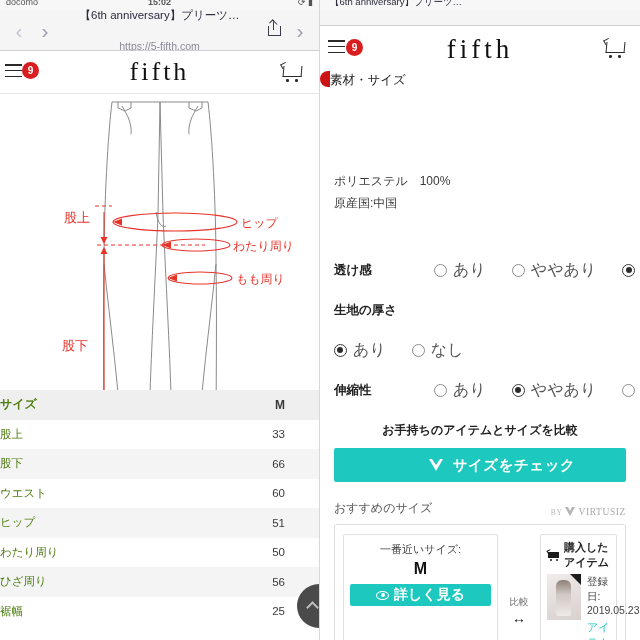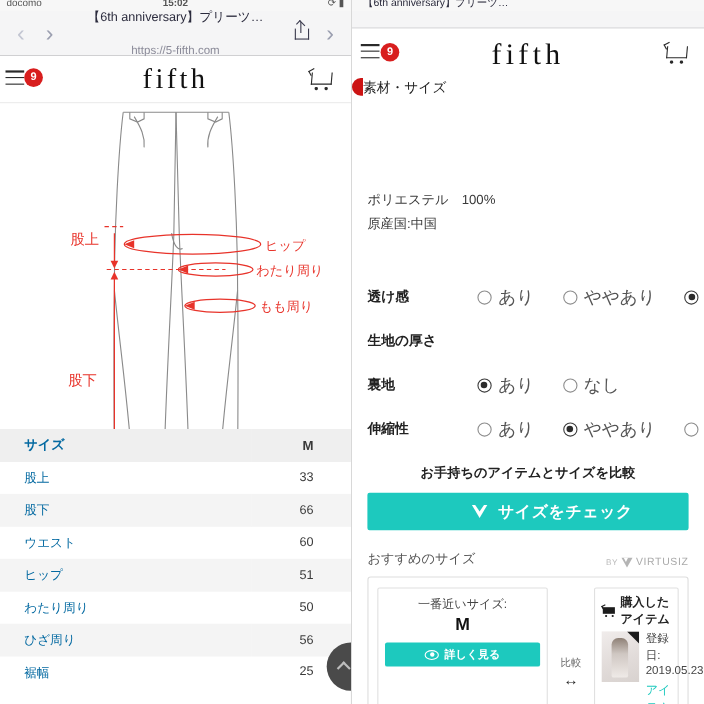--- a/index.html
+++ b/index.html
@@ -66,21 +66,21 @@
   .cart-ic .handle { position:absolute; left:0px; top:0px; width:6px; height:5px;
     border-left:1.5px solid #2a2a2a; border-top:1.5px solid #2a2a2a; transform:rotate(-28deg); }
   .cart-ic .w1, .cart-ic .w2 { position:absolute; bottom:0; width:2.6px; height:2.6px;
     border-radius:50%; background:#2a2a2a; }
   .cart-ic .w1 { left:5px; } .cart-ic .w2 { left:14px; }
 
   .diagram-area { position:relative; height:296px; background:#fff; }
   .size-table { width:100%; border-collapse:collapse; font-size:11.5px; }
   .size-table th, .size-table td { padding:0; height:29.5px; vertical-align:middle; }
   .size-table th { background:#efefef; font-weight:bold; color:#222; font-size:12px;}
-  .size-table .c-label { padding-left:22px; text-align:left; color:#0369a1; }
+  .size-table .c-label { text-align:left; color:#4d7c0f; }
   .size-table .c-val { padding-right:34px; text-align:right; color:#3a3a3a; width:90px;}
   .size-table tr.alt td { background:#f4f4f4; }
   .size-table tr.plain td { background:#ffffff; }
 
   .scroll-top {
     position:absolute; right:-22px; bottom:12px; width:44px; height:44px;
     border-radius:50%; background:#4a4a4a; z-index:30;
   }
   .scroll-top .chev {
     position:absolute; left:11px; top:19px; width:9px; height:9px;
@@ -128,37 +128,37 @@
     margin-top:9px; height:34px; background:#1dc9be; border-radius:2px;
     display:flex; align-items:center; justify-content:center; color:#fff;
     font-size:14.5px; font-weight:bold; letter-spacing:0.5px;padding-left:44px;
   }
   .vchev { width:15px; height:15px; margin-right:9px; position:relative; flex:0 0 15px;}
   .vchev::before { content:""; position:absolute; left:0; top:1px; width:0; height:0;
      border-left:7.5px solid transparent; border-right:7.5px solid transparent; border-top:12px solid #ffffff;}
   .vchev::after { content:""; position:absolute; left:3.5px; top:1px; width:0; height:0;
      border-left:4px solid transparent; border-right:4px solid transparent; border-top:6.5px solid #1dc9be;}
 
-  .rec-head { display:flex; align-items:flex-end; margin-top:18px; }
+  .rec-head { display:flex; align-items:flex-end; margin-top:18px;font-family:Liberation Serif, serif; }
   .rec-head .rh-l { font-size:12px; color:#555; flex:1 1 auto;}
   .rec-head .rh-r { font-size:9.5px; color:#a9a9a9; letter-spacing:0.6px; display:flex; align-items:center;}
   .rh-by { font-size:7.5px; margin-right:3px; color:#bbb;}
   .vchev-sm { width:10px; height:10px; position:relative; margin-right:3px; flex:0 0 10px;}
   .vchev-sm::before { content:""; position:absolute; left:0; top:0; width:0; height:0;
      border-left:5px solid transparent; border-right:5px solid transparent; border-top:9px solid #b4b4b4;}
   .vchev-sm::after { content:""; position:absolute; left:2.4px; top:0; width:0; height:0;
      border-left:2.6px solid transparent; border-right:2.6px solid transparent; border-top:4.6px solid #fff;}
 
   .rec-card { margin-top:7px; border:1px solid #dedede; border-radius:3px;
      padding:9px 8px; display:flex; align-items:stretch; background:#fff;}
   .rec-left { flex:0 0 155px; border:1px solid #e0e0e0; border-radius:2px; padding:7px 6px 6px; background:#fff;}
   .rl-title { text-align:center; font-size:11px; color:#444; }
   .rl-size { text-align:center; font-size:16px; font-weight:bold; color:#111; margin-top:3px;}
   .rl-btn { margin-top:6px; height:22px; background:#1dc9be; border-radius:2px;
-     display:flex; align-items:center; justify-content:center; color:#fff; font-size:10px; font-weight:bold;}
+     display:flex; align-items:center; justify-content:center; color:#fff; font-size:14px; font-weight:bold;}
   .eye { width:13px; height:9px; margin-right:5px; border:1.5px solid #fff; border-radius:50% 50%;
      position:relative; flex:0 0 13px;}
   .eye::after { content:""; position:absolute; left:3.6px; top:1.4px; width:4px; height:4px;
      border-radius:50%; background:#fff; }
   .rec-mid { flex:0 0 42px; display:flex; flex-direction:column; align-items:center; justify-content:center;}
   .rm-lbl { font-size:9.5px; color:#666; }
   .rm-arrow { font-size:14px; color:#222; line-height:1; margin-top:2px;}
   .rec-right { flex:1 1 auto; border:1px solid #e0e0e0; border-radius:2px; padding:5px 6px; min-width:0;}
   .rr-head { display:flex; align-items:center; font-size:11px; font-weight:bold; color:#222;}
   .rr-cart { width:13px; height:11px; position:relative; margin-right:4px; flex:0 0 13px;}
@@ -395,21 +395,20 @@
               <span class="opt-lbl">なし</span>
             </div>
           </div>
         </div>
 
         <div class="spec-row">
           <div class="spec-name">生地の厚さ</div>
         </div>
 
         <div class="spec-row">
-          <div class="spec-name">裏地</div>
           <div class="spec-opts">
             <div class="opt">
               <span class="radio on"></span>
               <span class="opt-lbl">あり</span>
             </div>
             <div class="opt">
               <span class="radio"></span>
               <span class="opt-lbl">なし</span>
             </div>
           </div>

